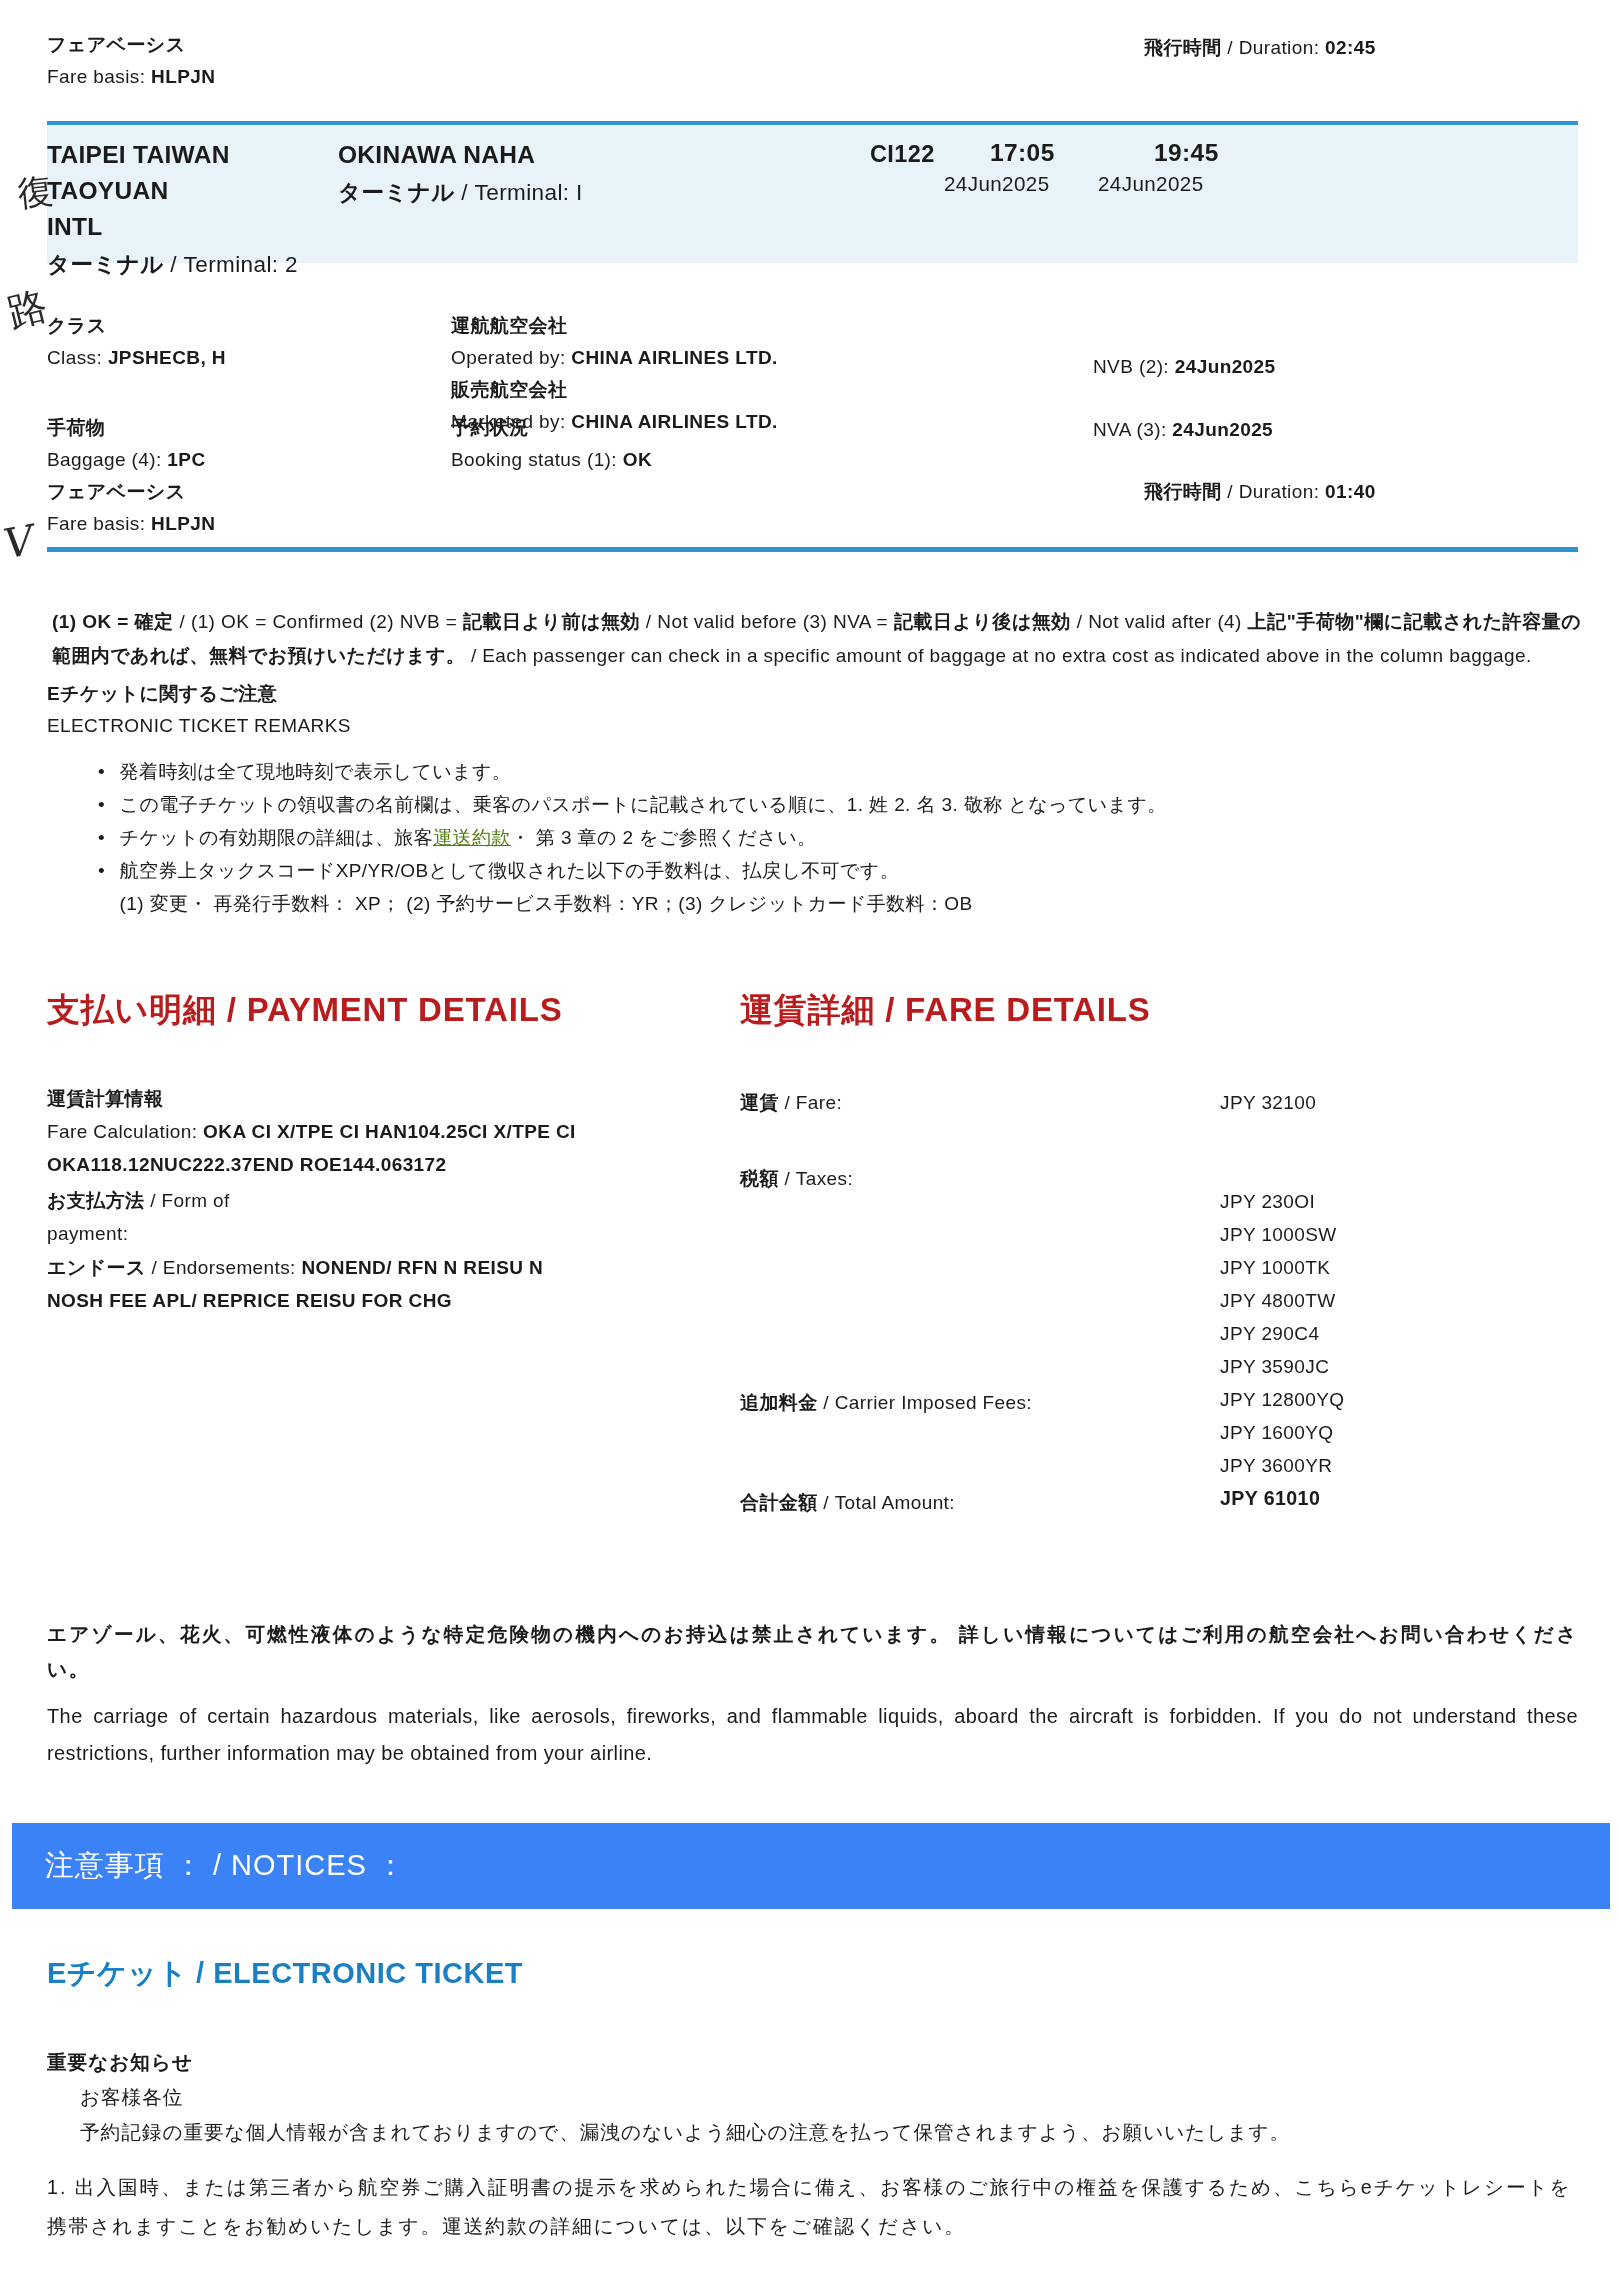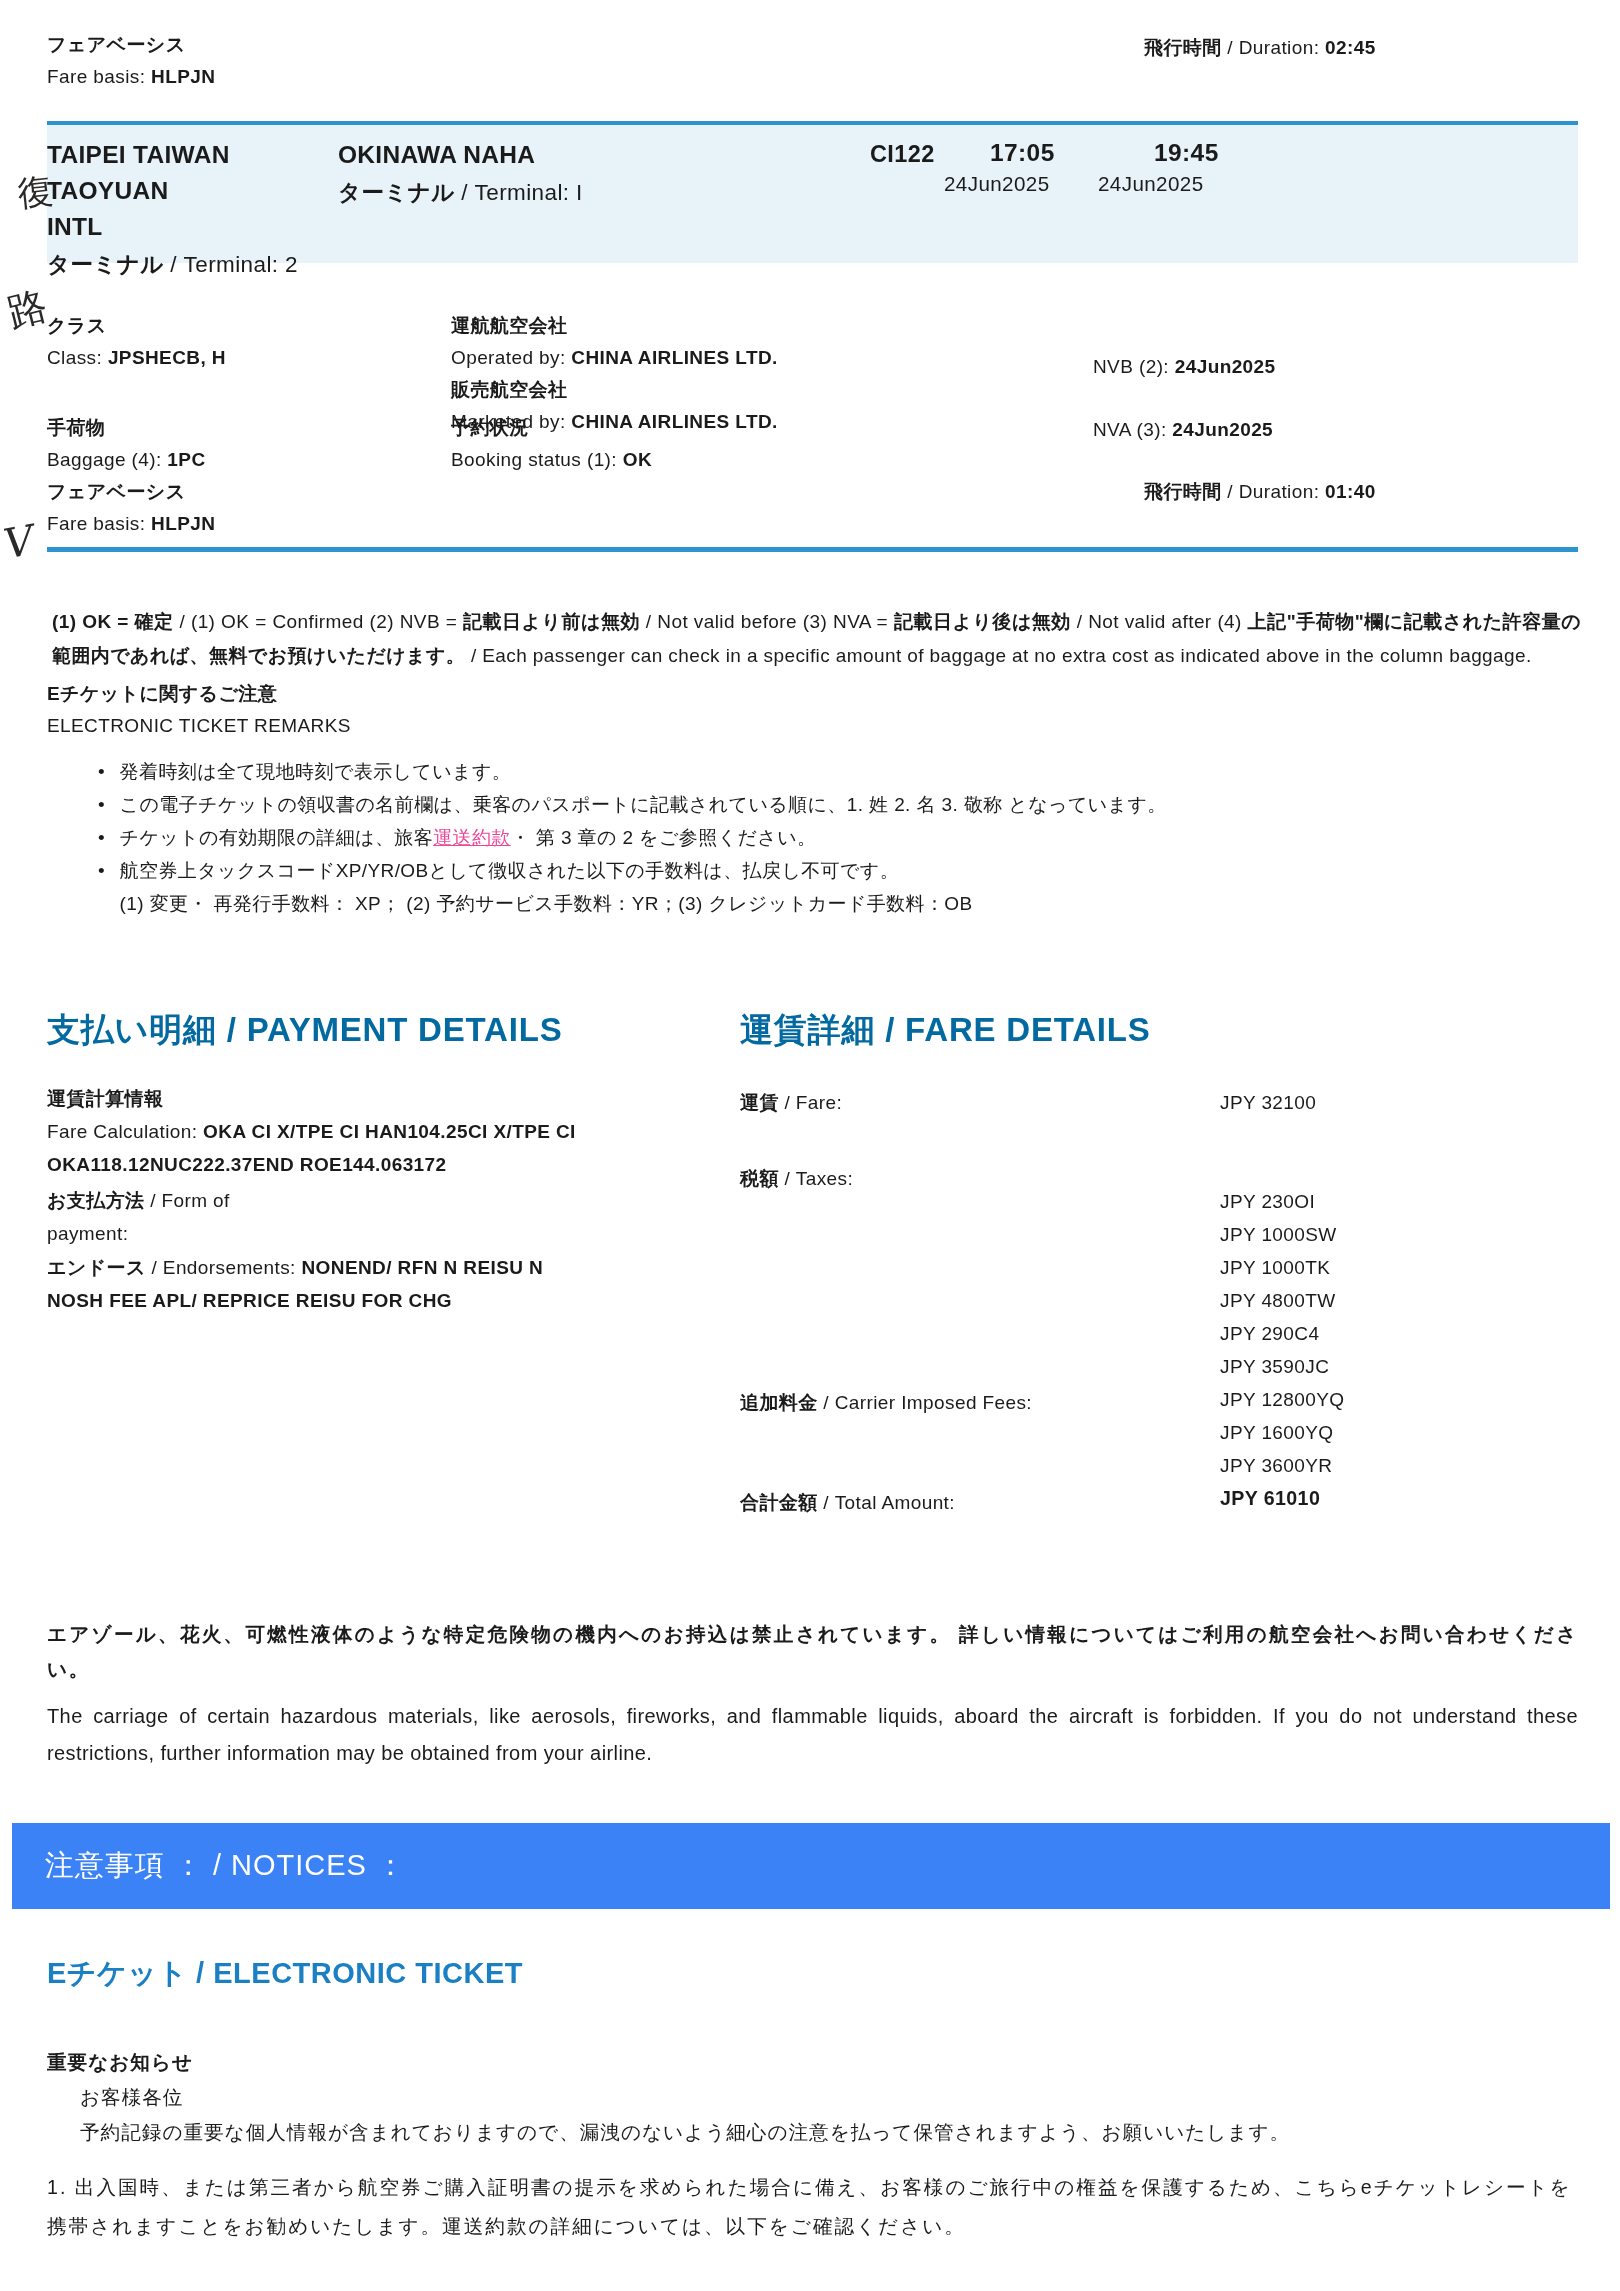--- a/index.html
+++ b/index.html
@@ -18,22 +18,22 @@
   .terminal .jp{font-size:22.5px;}
   .fltno{font-size:23.5px;font-weight:bold;}
   .time{font-size:24.5px;font-weight:bold;}
   .fdate{font-size:20.6px;line-height:33px;}
   .lbl{line-height:32px;}
   .kv{line-height:32px;}
   .legend{width:1529px;text-align:justify;line-height:34px;}
   .bullets{line-height:33px;}
   .bullet-row{display:flex;}
   .dot{width:21.6px;flex:0 0 21.6px;}
-  .link{color:#ec4899;text-decoration:underline;cursor:pointer;}
-  .sec-head{font-size:33px;font-weight:bold;color:#0369a1;letter-spacing:0.8px;margin-top:20px;}
+  .link{color:#4d7c0f;text-decoration:underline;cursor:pointer;}
+  .sec-head{font-size:33px;font-weight:bold;color:#b91c1c;letter-spacing:0.8px;}
   .pay-line{line-height:33px;}
   .vcol div{height:33px;line-height:33px;}
   .tot{font-weight:bold;font-size:19.6px;}
   .hazard-jp{width:1531px;font-weight:bold;text-align:justify;line-height:35px;letter-spacing:1.8px;font-size:19.6px;}
   .hazard-en{width:1531px;text-align:justify;line-height:37px;font-size:20px;}
   .banner{position:absolute;background:#3b82f6;display:flex;align-items:center;}
   .banner-text{color:#ffffff;font-size:29px;letter-spacing:1px;padding-left:33px;}
   .eticket-head{font-size:29px;font-weight:bold;color:#1b7fc4;letter-spacing:0.5px;}
   .bottom-text{font-size:19.6px;letter-spacing:2px;line-height:39px;}
   .hand{font-family:"DejaVu Serif",serif;color:#2a2a2a;}

